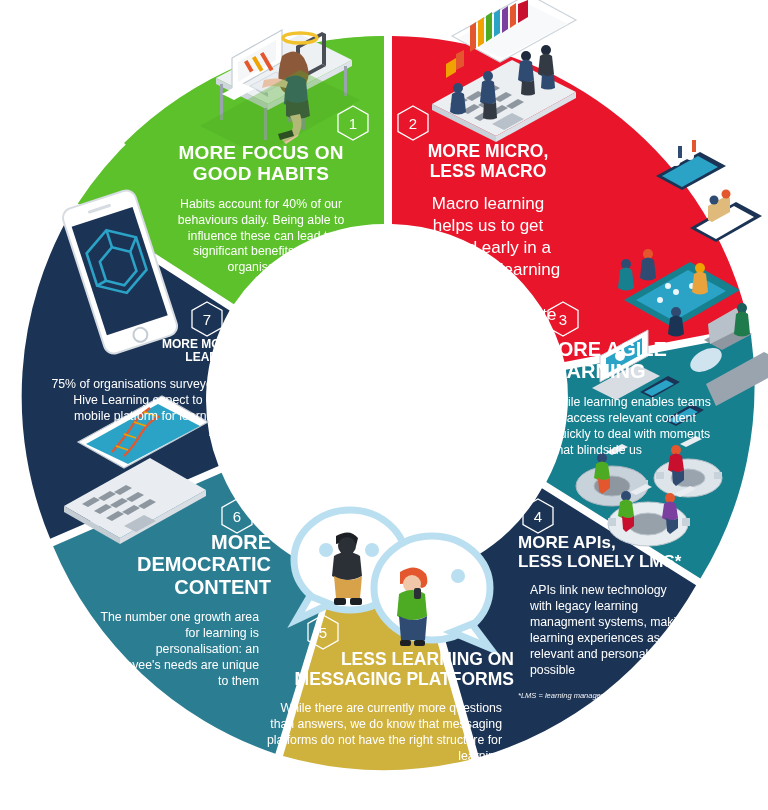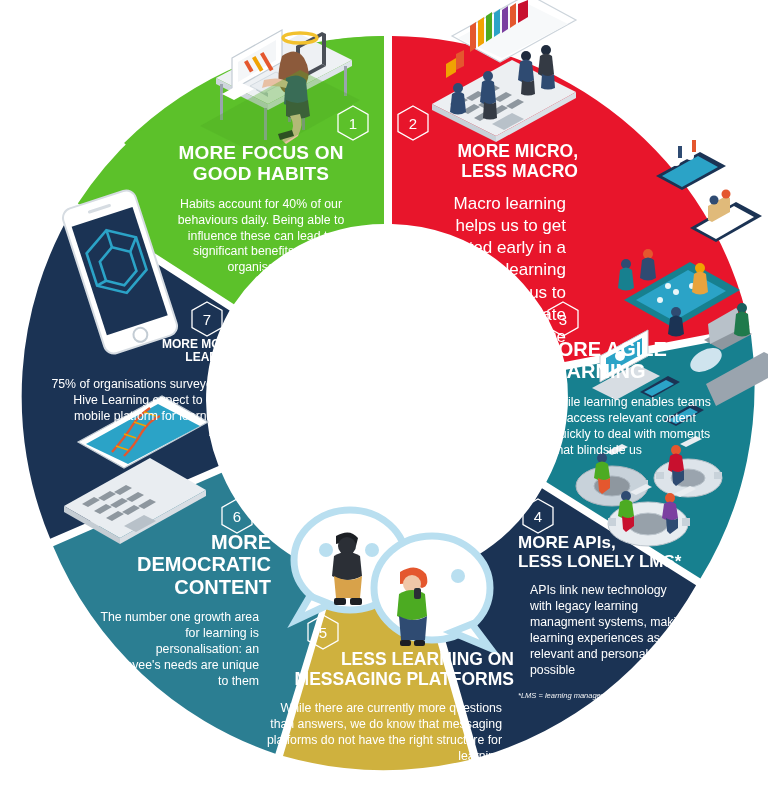--- a/index.html
+++ b/index.html
@@ -23,21 +23,21 @@
     display:flex;align-items:center;justify-content:center;
     color:#ffffff;font-size:15px;font-weight:normal;}
 
   
   #s1{left:152px;top:142px;width:218px;text-align:center;}
   #s1 .seg-title{font-size:19px;letter-spacing:.2px;}
   #s1 .seg-body{font-size:12.3px;}
   #h1{left:336px;top:104px;}
 
   
-  #s2{left:398px;top:142px;width:180px;text-align:right;}
+  #s2{left:398px;top:142px;width:180px;text-align:center;}
   #s2 .seg-title{font-size:17.5px;}
   #s2 .seg-body{font-size:17px;}
   #h2{left:396px;top:104px;}
 
   
   #s3{left:541px;top:338px;width:190px;text-align:left;}
   #s3 .seg-title{font-size:20px;}
   #s3 .seg-body{font-size:12.3px;}
   #h3{left:546px;top:300px;}
 

